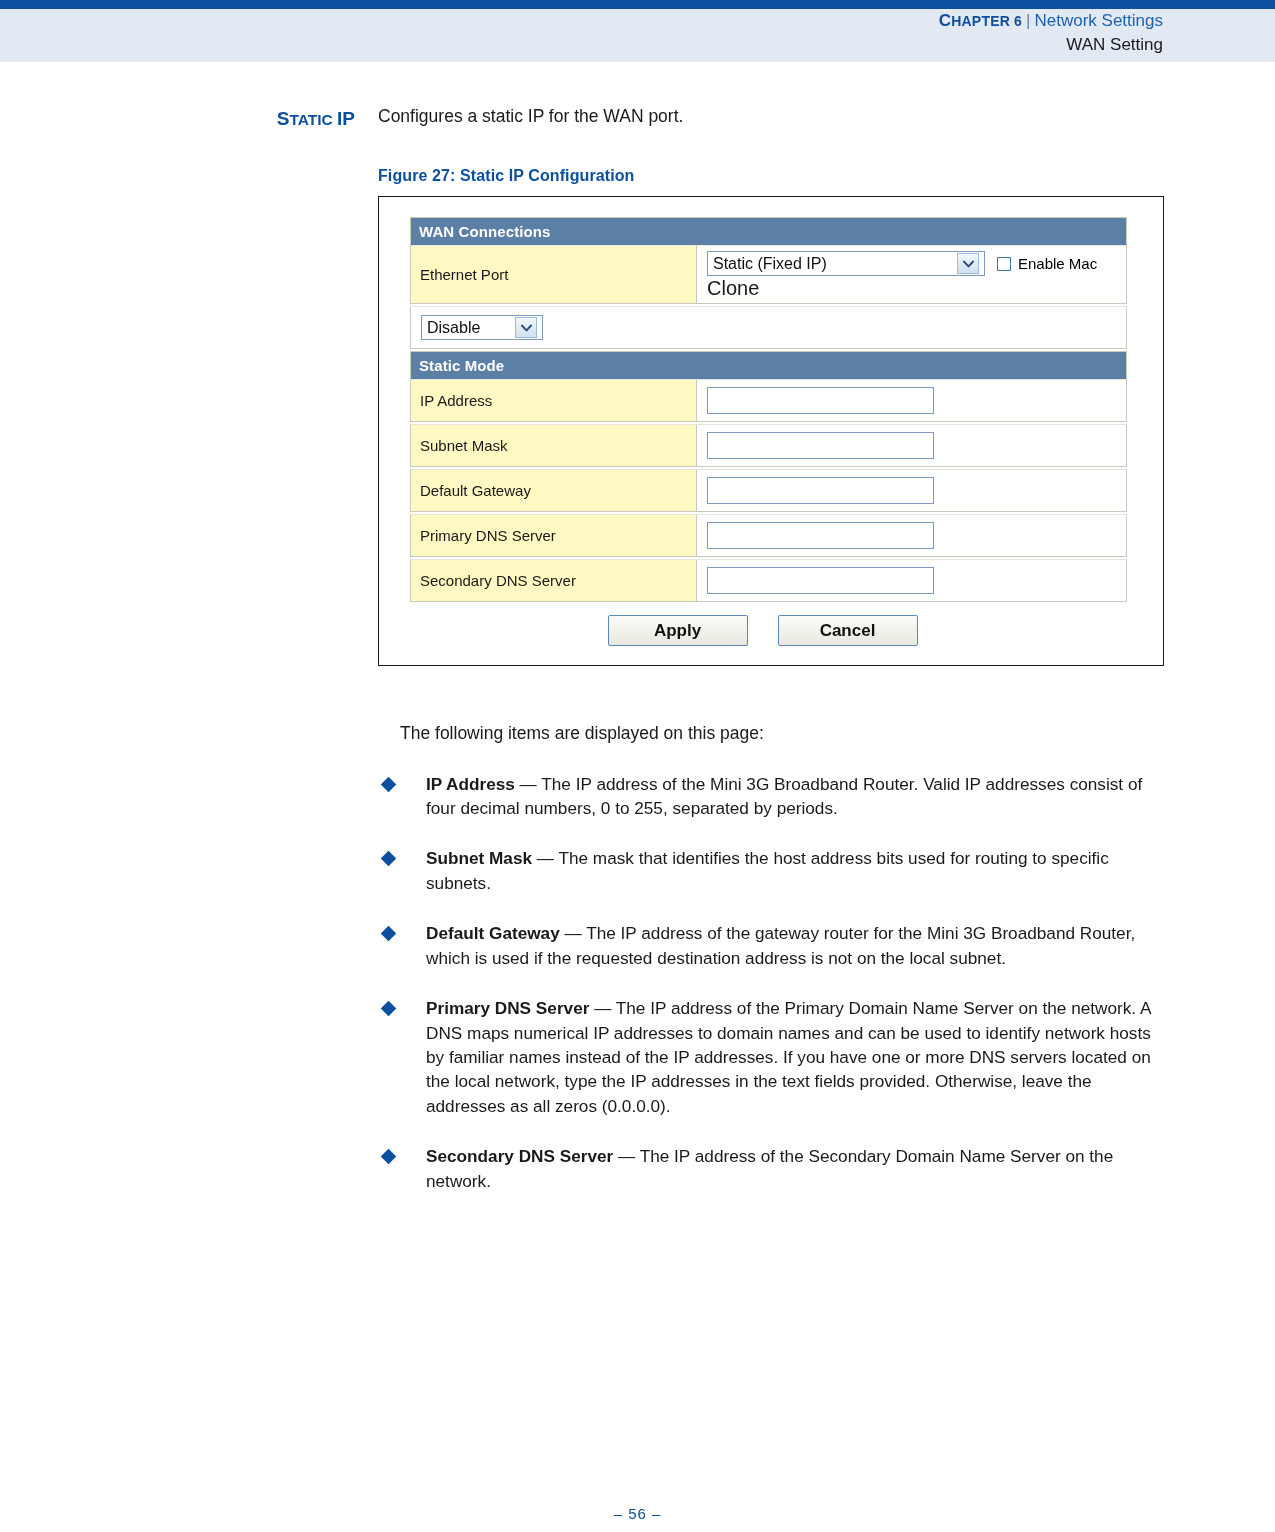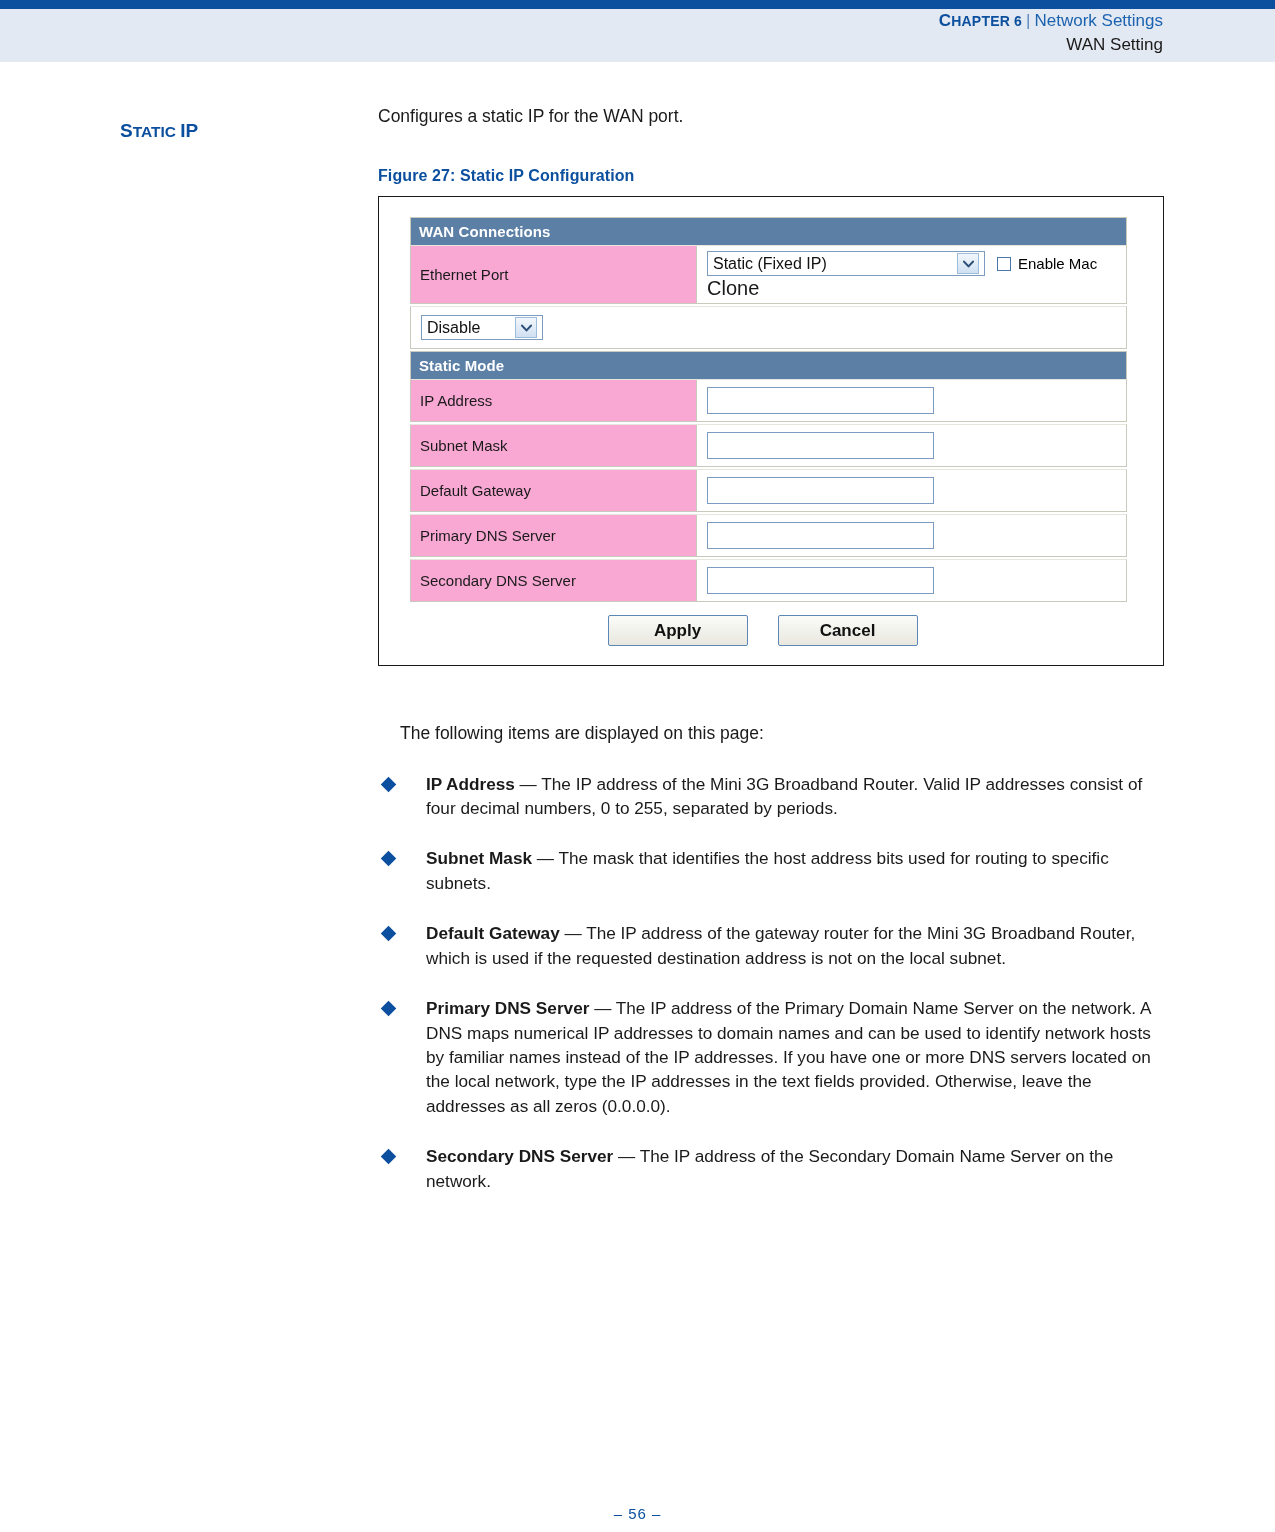--- a/index.html
+++ b/index.html
@@ -35,21 +35,22 @@
   .chapter-word .sm  { font-size:14px; }
   .head-sep { color:#5C87BE; font-weight:normal; padding:0 4px; }
   .head-sect { color:#1B63B0; font-weight:normal; font-size:17px; }
   .head-line2 {
     font-size:17px; color:#1a1a1a; margin-top:7px; white-space:nowrap;
   }
 
   
   .marginhead {
     position:absolute; left:120px; top:108px; width:235px;
-    color:#0B4F9E; font-weight:bold; white-space:nowrap;margin-top:12px;
+    text-align:right;
+    color:#0B4F9E; font-weight:bold; white-space:nowrap;
   }
   .marginhead .cap { font-size:19px; }
   .marginhead .sm  { font-size:15.5px; }
 
   
   .bodycol {
     position:absolute; left:378px; top:105px; width:790px;
   }
   .intro {
     font-size:17.5px; color:#1a1a1a; line-height:1.35;
@@ -84,21 +85,21 @@
   .ui-row {
     display:flex;
     border:1px solid #C9C9BC;
     border-top:1px solid #E6E6DC;
     background:#FFFFFF;
     margin-top:2px;
   }
   .ui-row.firstrow { margin-top:0; }
   .ui-label {
     width:286px; flex:0 0 286px;
-    background:#f9a8d4;
+    background:#fef9c3;
     color:#1a1a1a;
     font-size:15px;
     padding:10px 0 10px 9px;
     display:flex; align-items:center;
     border-right:1px solid #C9C9BC;
     min-height:41px;
   }
   .ui-val {
     flex:1 1 auto;
     padding:7px 0 7px 10px;

